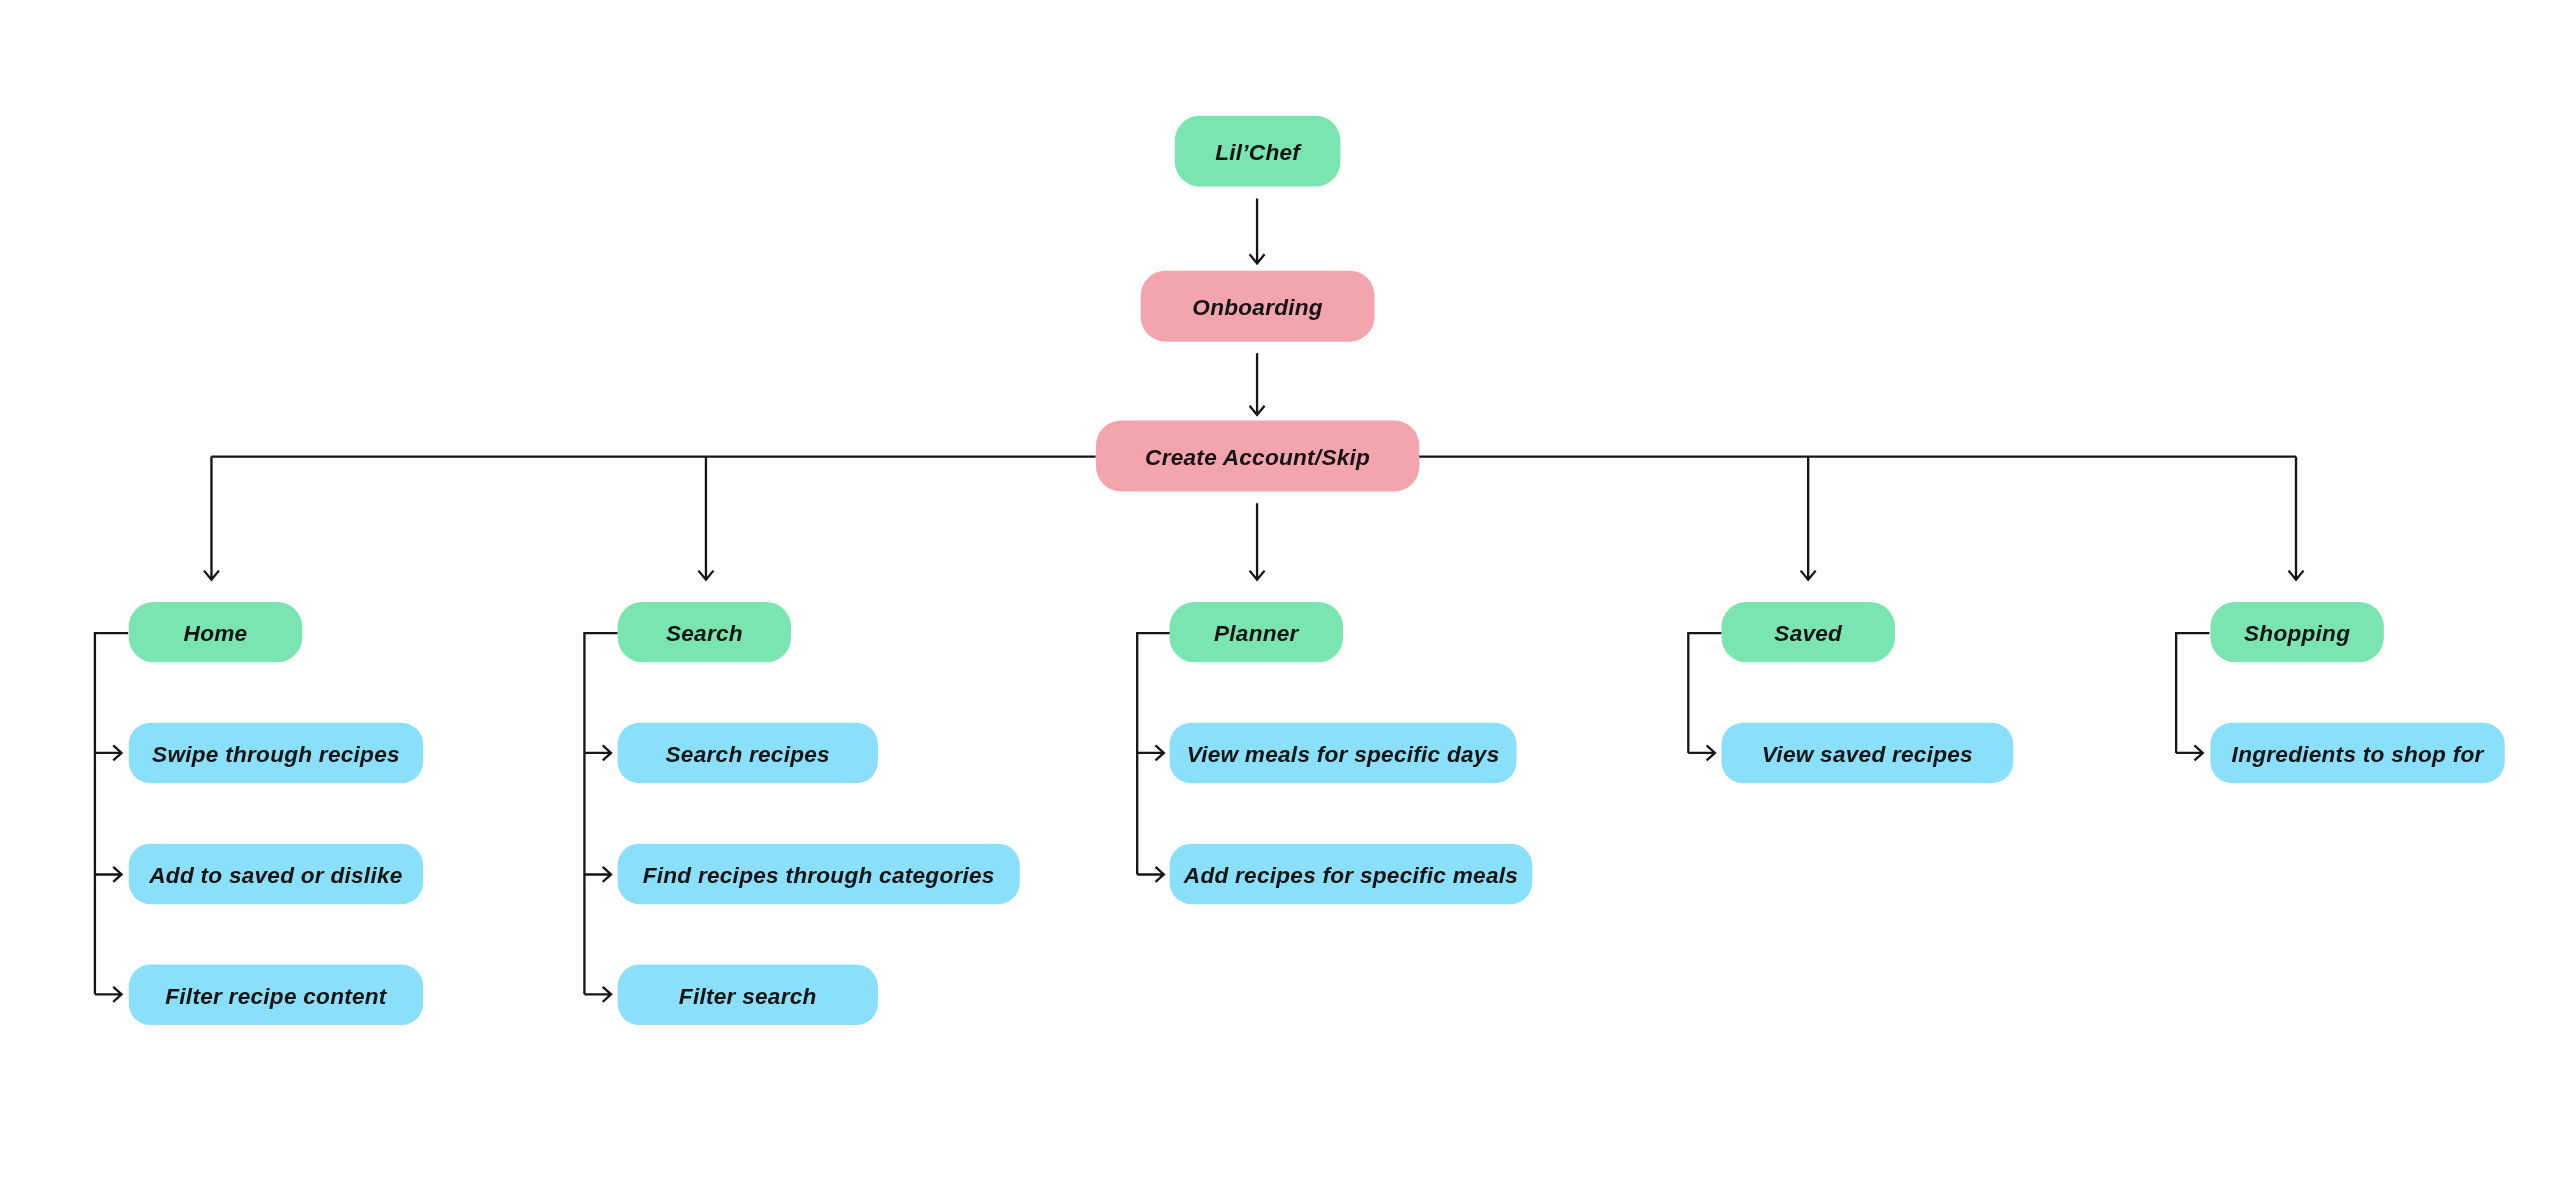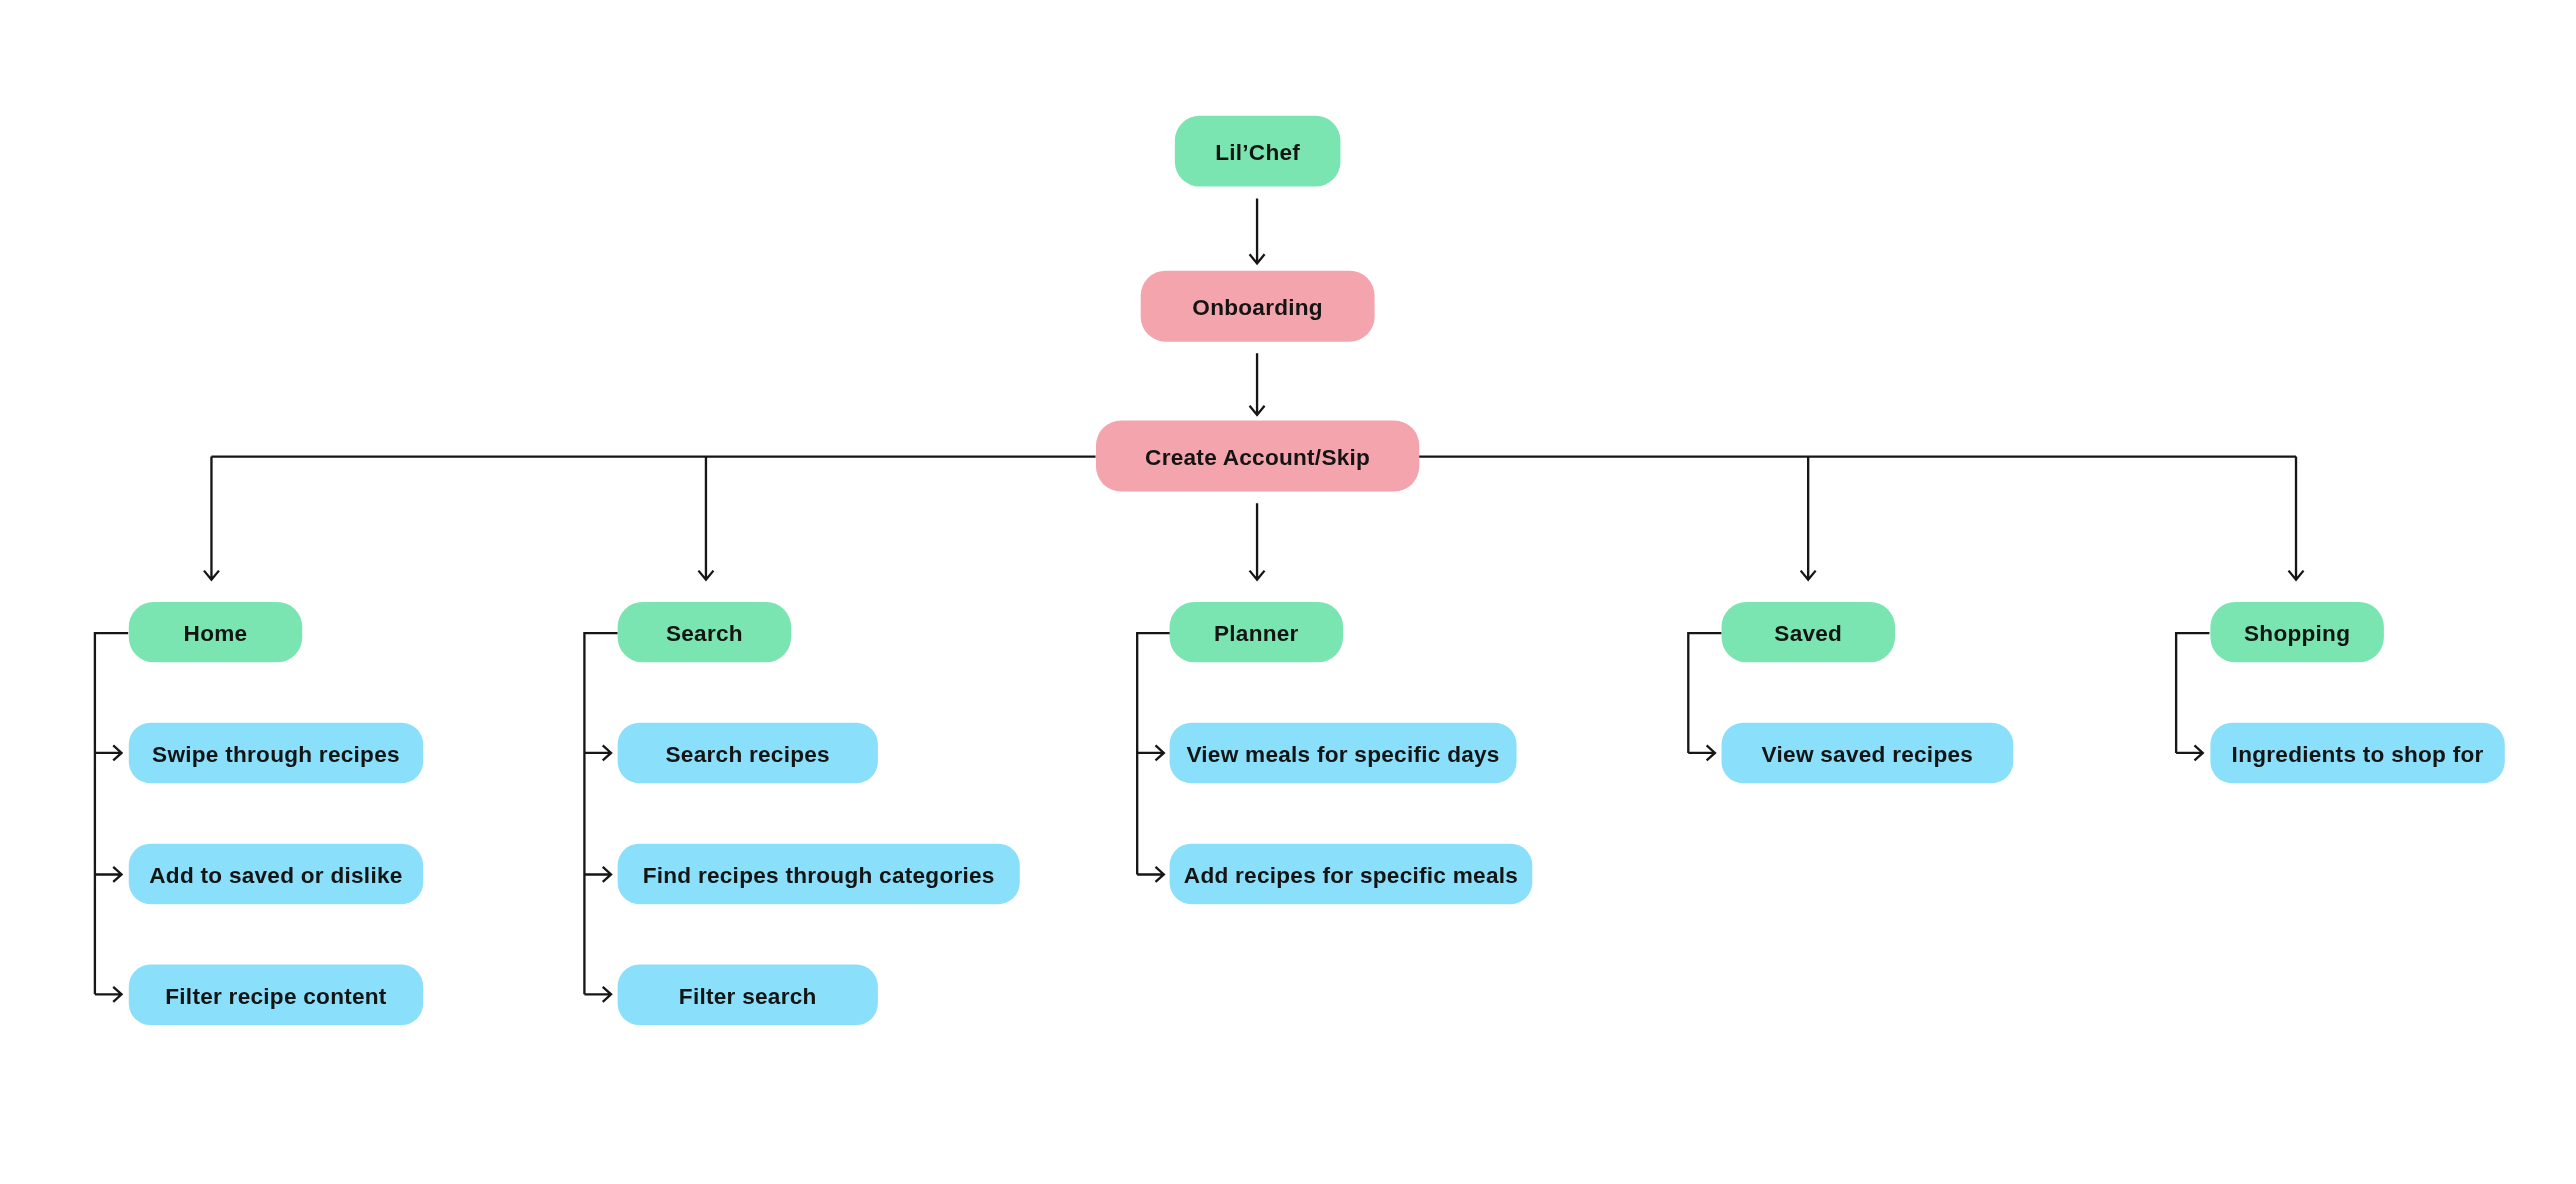--- a/index.html
+++ b/index.html
@@ -7,20 +7,21 @@
     margin: 0;
     padding: 0;
     background: var(--background, #ffffff);
   }
   .viewport {
     position: relative;
     width: 2576px;
     height: 1030px;
     overflow: hidden;
     background: var(--background, #ffffff);
+    font-style: italic;
   }
   
   .canvas {
     position: absolute;
     left: 0; top: 0;
     width: 980px;
     height: 451px;
     transform: scale(2.6283);
     transform-origin: 0 0;
     font-family: "Liberation Sans", sans-serif;

